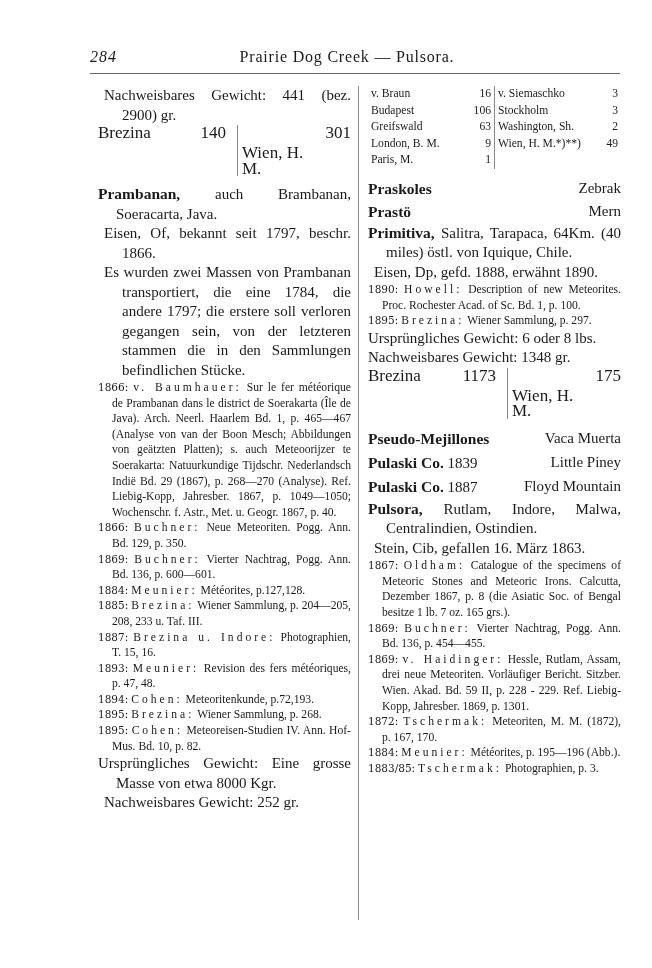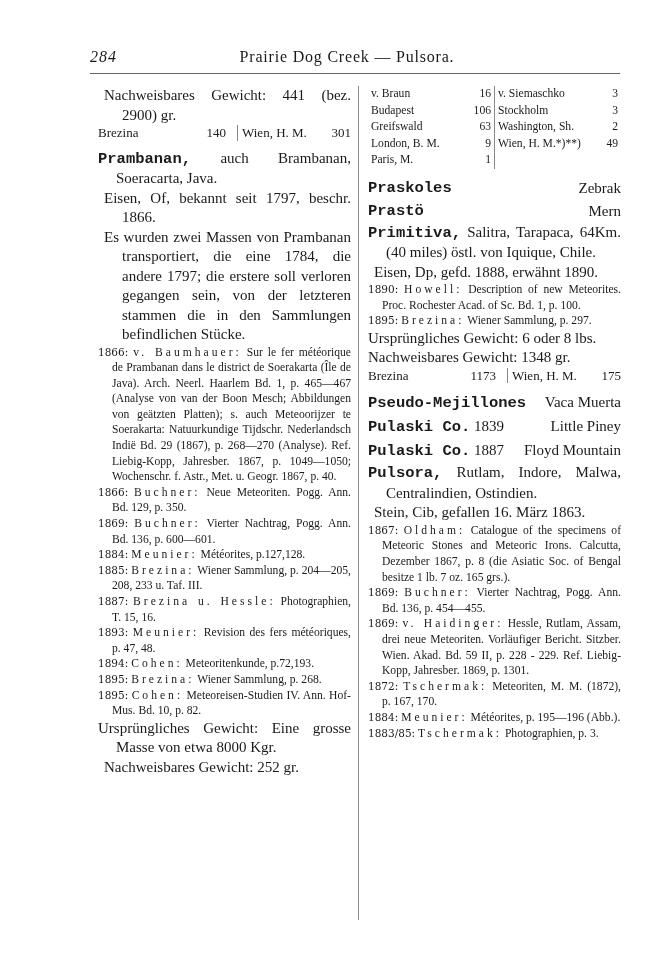--- a/index.html
+++ b/index.html
@@ -12,25 +12,25 @@
   .col { position:absolute; top:86px; }
   .left { left:98px; width:253px; }
   .right { left:368px; width:253px; }
   .divider { position:absolute; left:358px; top:86px; width:1px; height:834px; background:#888; }
   .p { font-size:15px; line-height:19.5px; margin:0; text-align:justify; }
   .hang { padding-left:18px; text-indent:-18px; }
   .ind { margin-left:6px; }
   .small { font-size:11.6px; line-height:15.6px; text-align:justify; padding-left:14px; text-indent:-14px; margin:0; }
   .yr { font-weight:normal; font-family:"DejaVu Serif",serif; font-size:10.5px; }
   .sp { letter-spacing:3px; }
-  .b { font-weight:bold; font-family:Liberation Mono, monospace; font-size:15.5px; }
+  .b { font-weight:bold; font-family:Liberation Serif, serif; font-size:15.5px; }
   .row { display:flex; justify-content:space-between; font-size:15px; line-height:23px; }
-  .coll { display:flex; font-size:13px; line-height:15.5px; }
+  .coll { display:flex; font-size:17px; line-height:15.5px; }
   .coll .c1 { width:80px; } .coll .n1 { width:48px; text-align:right; padding-right:11px; border-right:1px solid #888; }
-  .coll .c2 { flex:1; padding-left:4px; } .coll .n2 { width:28px; text-align:right; }
+  .coll .c2 { flex:1; padding-left:4px;margin-top:20px; } .coll .n2 { width:28px; text-align:right; }
   .tbl { display:flex; font-size:11.6px; line-height:16.5px; }
   .tbl .half { width:50%; }
   .tbl .half.l { border-right:1px solid #888;text-align:center; }
   .tbl .r { display:flex; justify-content:space-between; padding:0 3px; }
   .gap { height:8px; }
 </style>
 </head>
 <body>
 
 <div class="header">
@@ -51,21 +51,21 @@
   <div class="gap"></div>
   <p class="p hang"><span class="b">Prambanan,</span> <span>auch Brambanan, Soeracarta, Java.</span></p>
   <p class="p hang ind">Eisen, Of, bekannt seit 1797, beschr. 1866.</p>
   <p class="p hang ind">Es wurden zwei Massen von Prambanan transportiert, die eine 1784, die andere 1797; die erstere soll verloren gegangen sein, von der letzteren stammen die in den Sammlungen befindlichen Stücke.</p>
   <div id="left-refs">
       <p class="small"><span class="yr">1866:</span> <span class="sp">v. Baumhauer:</span> <span>Sur le fer météorique de Prambanan dans le district de Soerakarta (Île de Java). Arch. Neerl. Haarlem Bd. 1, p. 465—467 (Analyse von van der Boon Mesch; Abbildungen von geätzten Platten); s. auch Meteoorijzer te Soerakarta: Natuurkundige Tijdschr. Nederlandsch Indië Bd. 29 (1867), p. 268—270 (Analyse). Ref. Liebig-Kopp, Jahresber. 1867, p. 1049—1050; Wochenschr. f. Astr., Met. u. Geogr. 1867, p. 40.</span></p>
       <p class="small"><span class="yr">1866:</span> <span class="sp">Buchner:</span> <span>Neue Meteoriten. Pogg. Ann. Bd. 129, p. 350.</span></p>
       <p class="small"><span class="yr">1869:</span> <span class="sp">Buchner:</span> <span>Vierter Nachtrag, Pogg. Ann. Bd. 136, p. 600—601.</span></p>
       <p class="small"><span class="yr">1884:</span> <span class="sp">Meunier:</span> <span>Météorites, p.127,128.</span></p>
       <p class="small"><span class="yr">1885:</span> <span class="sp">Brezina:</span> <span>Wiener Sammlung, p. 204—205, 208, 233 u. Taf. III.</span></p>
-      <p class="small"><span class="yr">1887:</span> <span class="sp">Brezina u. Hessle:</span> <span>Photographien, T. 15, 16.</span></p>
+      <p class="small"><span class="yr">1887:</span> <span class="sp">Brezina u. Indore:</span> <span>Photographien, T. 15, 16.</span></p>
       <p class="small"><span class="yr">1893:</span> <span class="sp">Meunier:</span> <span>Revision des fers météoriques, p. 47, 48.</span></p>
       <p class="small"><span class="yr">1894:</span> <span class="sp">Cohen:</span> <span>Meteoritenkunde, p.72,193.</span></p>
       <p class="small"><span class="yr">1895:</span> <span class="sp">Brezina:</span> <span>Wiener Sammlung, p. 268.</span></p>
       <p class="small"><span class="yr">1895:</span> <span class="sp">Cohen:</span> <span>Meteoreisen-Studien IV. Ann. Hof-Mus. Bd. 10, p. 82.</span></p>
     </div>
   <p class="p hang">Ursprüngliches Gewicht: Eine grosse Masse von etwa 8000 Kgr.</p>
   <p class="p hang ind">Nachweisbares Gewicht: 252 gr.</p>
 </div>
 
 <div class="col right">

